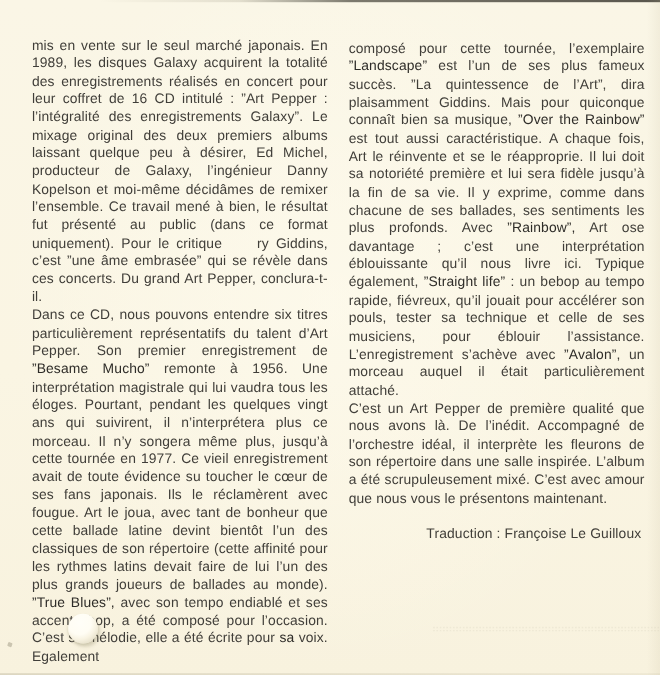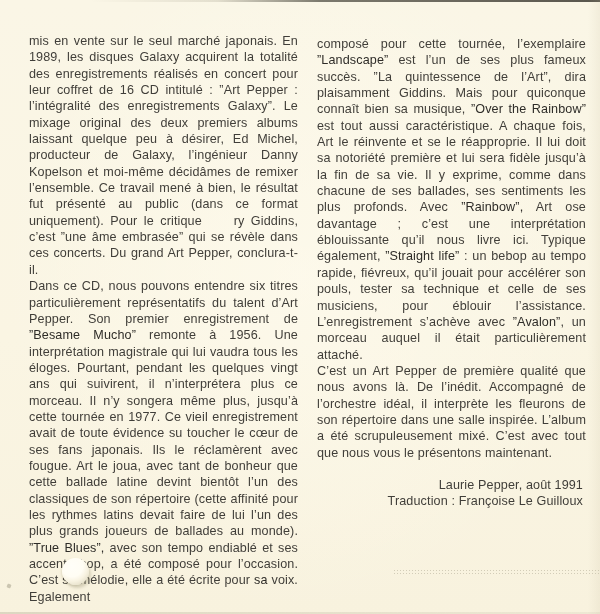--- a/index.html
+++ b/index.html
@@ -79,24 +79,23 @@
 <div class="page">
 
   <div class="col col-left">
       <p class="para"><span>mis en vente sur le seul marché japonais. En 1989, les disques Galaxy acquirent la totalité des enregistrements réalisés en concert pour leur coffret de 16 CD intitulé : ”Art Pepper : l’intégralité des enregistrements Galaxy”. Le mixage original des deux premiers albums laissant quelque peu à désirer, Ed Michel, producteur de Galaxy, l’ingénieur Danny Kopelson et moi-même décidâmes de remixer l’ensemble. Ce travail mené à bien, le résultat fut présenté au public (dans ce format uniquement). Pour le critique &nbsp;&nbsp;&nbsp;&nbsp;ry Giddins, c’est ”une âme embrasée” qui se révèle dans ces concerts. Du grand Art Pepper, conclura-t-il.</span></p>
       <p class="para"><span>Dans ce CD, nous pouvons entendre six titres particulièrement représentatifs du talent d’Art Pepper. Son premier enregistrement de </span><b>”Besame Mucho”</b><span> remonte à 1956. Une interprétation magistrale qui lui vaudra tous les éloges. Pourtant, pendant les quelques vingt ans qui suivirent, il n’interprétera plus ce morceau. Il n’y songera même plus, jusqu’à cette tournée en 1977. Ce vieil enregistrement avait de toute évidence su toucher le cœur de ses fans japonais. Ils le réclamèrent avec fougue. Art le joua, avec tant de bonheur que cette ballade latine devint bientôt l’un des classiques de son répertoire (cette affinité pour les rythmes latins devait faire de lui l’un des plus grands joueurs de ballades au monde). </span><b>”True Blues”,</b><span> avec son tempo endiablé et ses accents bop, a été composé pour l’occasion. C’est </span><b>sa</b><span> mélodie, elle a été écrite pour </span><b>sa</b><span> voix. Egalement</span></p>
     </div>
 
   <div class="col col-right">
     <div>
         <p class="para"><span>composé pour cette tournée, l’exemplaire </span><b>”Landscape”</b><span> est l’un de ses plus fameux succès. ”La quintessence de l’Art”, dira plaisamment Giddins. Mais pour quiconque connaît bien sa musique, </span><b>”Over the Rainbow”</b><span> est tout aussi caractéristique. A chaque fois, Art le réinvente et se le réapproprie. Il lui doit sa notoriété première et lui sera fidèle jusqu’à la fin de sa vie. Il y exprime, comme dans chacune de ses ballades, ses sentiments les plus profonds. Avec </span><b>”Rainbow”,</b><span> Art ose davantage ; c’est une interprétation éblouissante qu’il nous livre ici. Typique également, </span><b>”Straight life”</b><span> : un bebop au tempo rapide, fiévreux, qu’il jouait pour accélérer son pouls, tester sa technique et celle de ses musiciens, pour éblouir l’assistance. L’enregistrement s’achève avec </span><b>”Avalon”</b><span>, un morceau auquel il était particulièrement attaché.</span></p>
-        <p class="para"><span>C’est un Art Pepper de première qualité que nous avons là. De l’inédit. Accompagné de l’orchestre idéal, il interprète les fleurons de son répertoire dans une salle inspirée. L’album a été scrupuleusement mixé. C’est avec tout que nous vous le présentons maintenant.</span></p>
+        <p class="para"><span>C’est un Art Pepper de première qualité que nous avons là. De l’inédit. Accompagné de l’orchestre idéal, il interprète les fleurons de son répertoire dans une salle inspirée. L’album a été scrupuleusement mixé. C’est avec amour que nous vous le présentons maintenant.</span></p>
       </div>
     <div class="signature">
-      <div>Laurie Pepper, août 1991</div>
       <div>Traduction : Françoise Le Guilloux</div>
     </div>
   </div>
 
   <div class="art top-edge"></div>
   <div class="art grain-band"></div>
   <div class="art blemish"></div>
   <div class="art right-shade"></div>
   <div class="art bottom-line"></div>
   <div class="art speck"></div>

